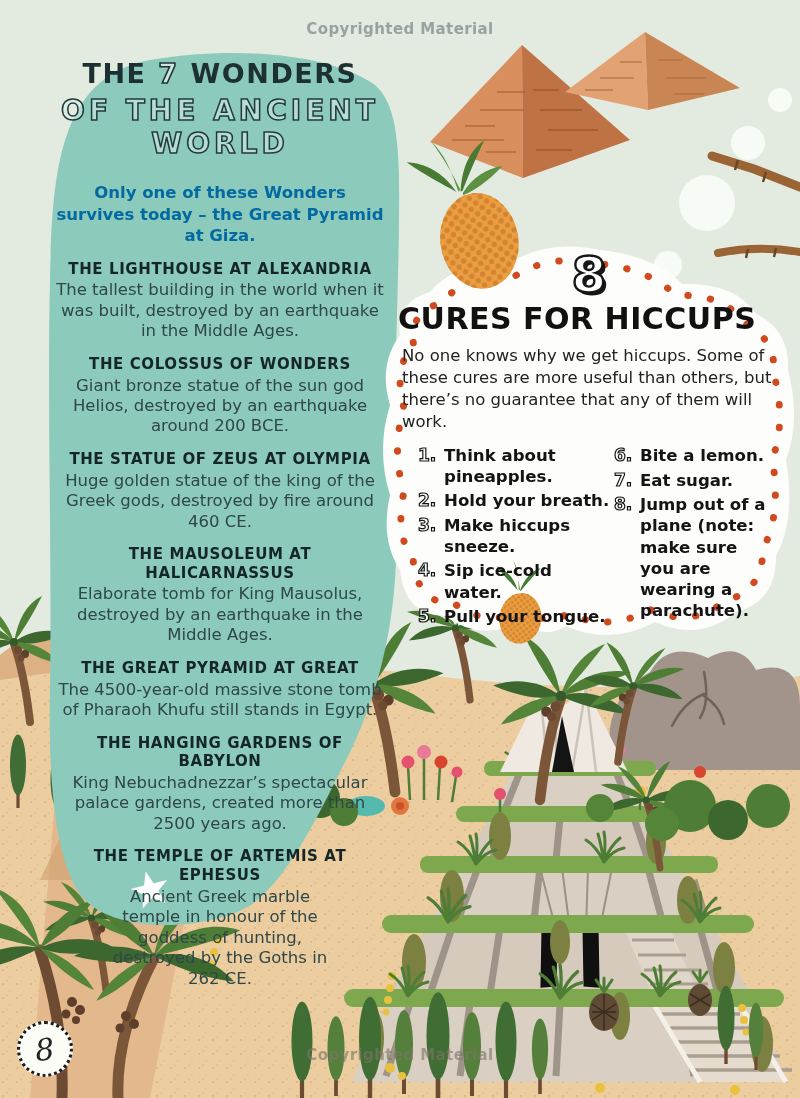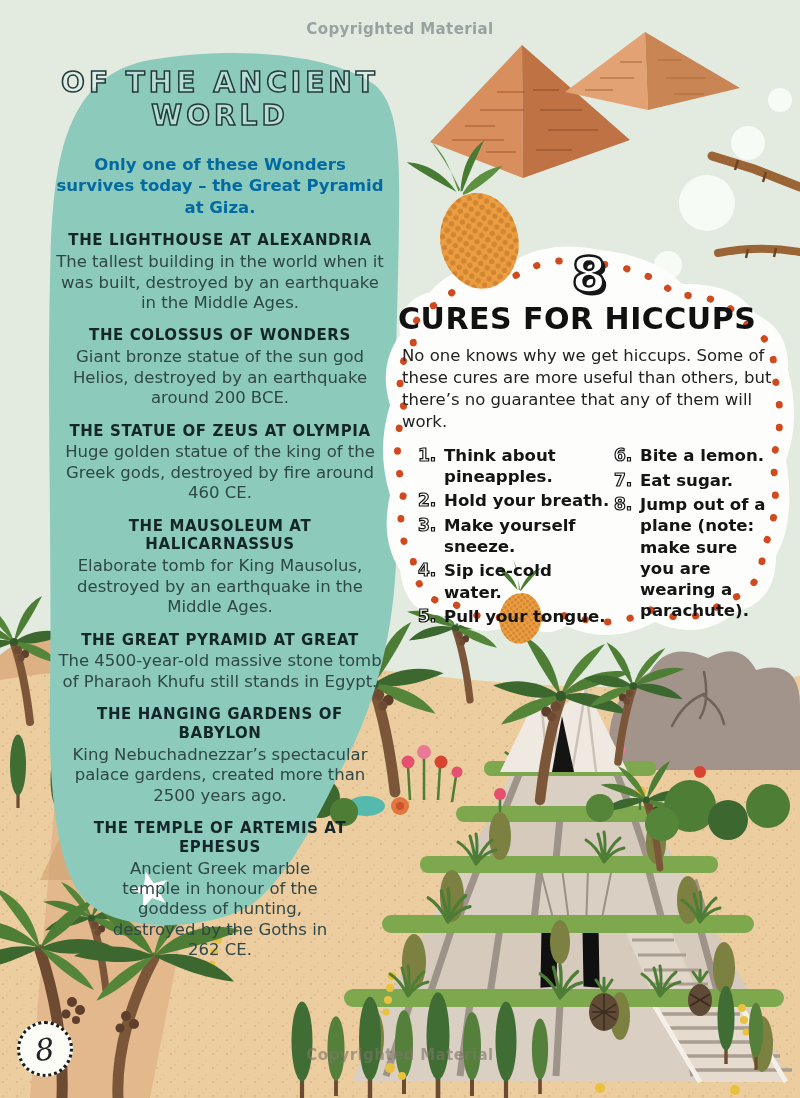--- a/index.html
+++ b/index.html
@@ -425,20 +425,21 @@
         <path d="M4,0 C10,-24 20,-38 36,-46 C22,-26 12,-10 6,0" fill="#477a33"></path>
       </g>
       <ellipse cx="0" cy="8" rx="38" ry="46" fill="#ea9d41"></ellipse>
       <ellipse cx="0" cy="8" rx="38" ry="46" fill="url(#pine)" opacity=".95"></ellipse>
     </g>
   </svg>
 
   <div class="copy-top">Copyrighted Material</div>
 
   <div class="wonders">
+    <div class="w-title"><span>THE </span><span class="seven">7</span><span> WONDERS</span></div>
     <div class="w-title2">OF THE ANCIENT WORLD</div>
     <div class="w-intro">Only one of these Wonders survives today – the Great Pyramid at Giza.</div>
 
     <div class="entry n1">
       <div class="e-head">THE LIGHTHOUSE AT ALEXANDRIA</div>
       <div class="e-body">The tallest building in the world when it was built, destroyed by an earthquake in the Middle Ages.</div>
     </div>
     <div class="entry n2">
       <div class="e-head">THE COLOSSUS OF WONDERS</div>
       <div class="e-body">Giant bronze statue of the sun god Helios, destroyed by an earthquake around 200 BCE.</div>
@@ -474,21 +475,21 @@
         <div class="h-item">
             <span class="h-num">1.</span>
             <span class="h-text">Think about pineapples.</span>
           </div>
         <div class="h-item">
             <span class="h-num">2.</span>
             <span class="h-text">Hold your breath.</span>
           </div>
         <div class="h-item">
             <span class="h-num">3.</span>
-            <span class="h-text">Make yourself sneeze.</span>
+            <span class="h-text">Make hiccups sneeze.</span>
           </div>
         <div class="h-item">
             <span class="h-num">4.</span>
             <span class="h-text">Sip ice-cold water.</span>
           </div>
         <div class="h-item">
             <span class="h-num">5.</span>
             <span class="h-text">Pull your tongue.</span>
           </div>
       </div>

